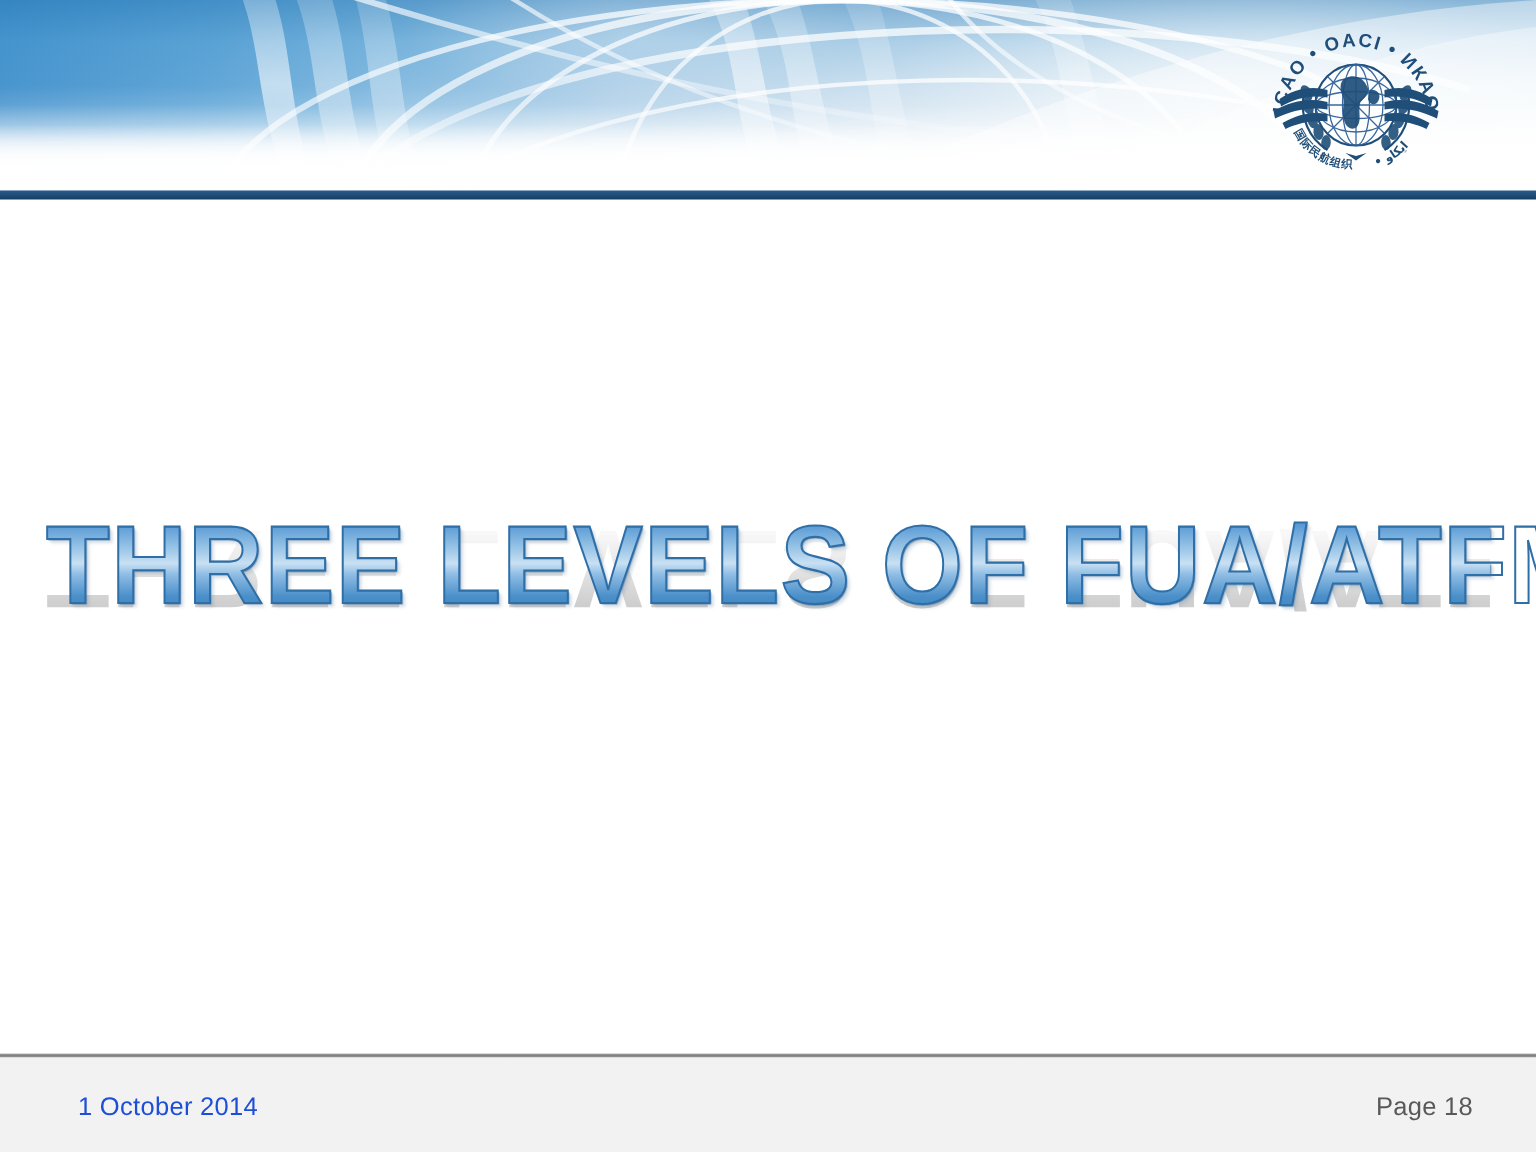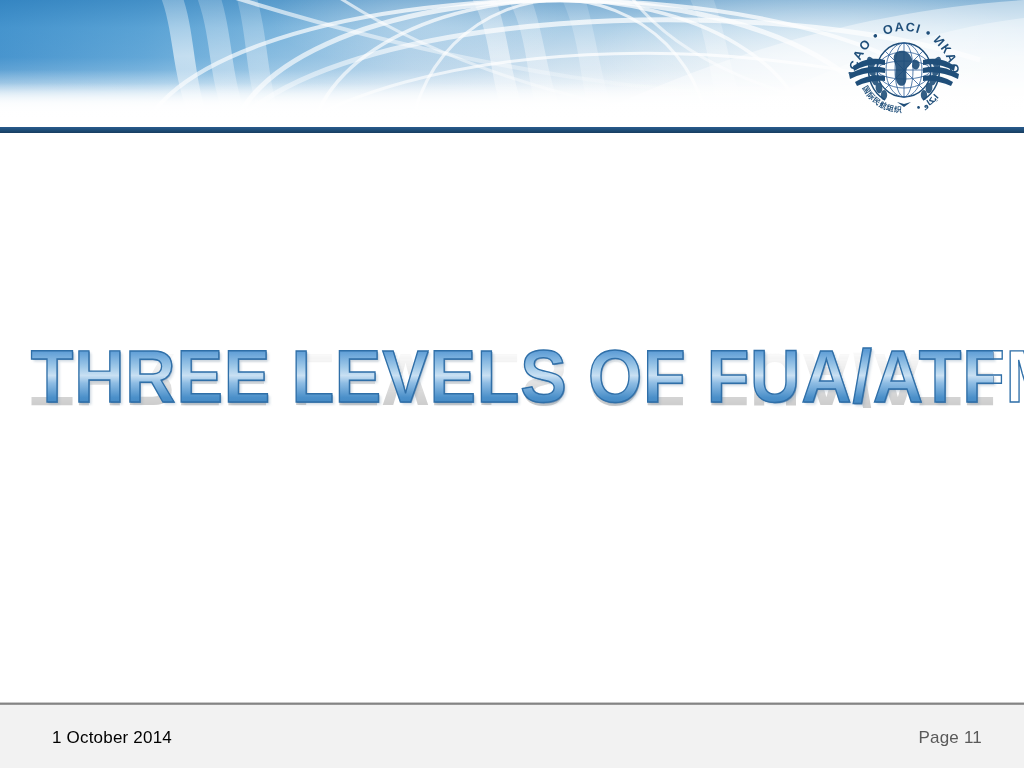--- a/index.html
+++ b/index.html
@@ -186,21 +186,21 @@
     top: 705px;
     width: 1024px;
     height: 63px;
     background: #f2f2f2;
   }
   .footer-date {
     position: absolute;
     left: 52px;
     top: 728px;
     font-size: 17px;
-    color: #000000;
+    color: #1d4ed8;
     letter-spacing: 0.2px;
   }
   .footer-page {
     position: absolute;
     right: 42px;
     top: 728px;
     font-size: 17px;
     color: #595959;
     letter-spacing: 0.2px;
   }
@@ -334,15 +334,15 @@
     <div class="title-wrap">
       <div class="wordart-reflection">THREE LEVELS OF FUA/ATFM</div>
       <div class="wordart-title">THREE LEVELS OF FUA/ATFM</div>
       <div class="wordart-title outline">THREE LEVELS OF FUA/ATFM</div>
     </div>
   </div>
 
   <div class="footer-bar"></div>
   <div class="footer-rule"></div>
   <div class="footer-date">1 October 2014</div>
-  <div class="footer-page">Page 11</div>
+  <div class="footer-page">Page 18</div>
 
 </div>
 
 </body></html>

